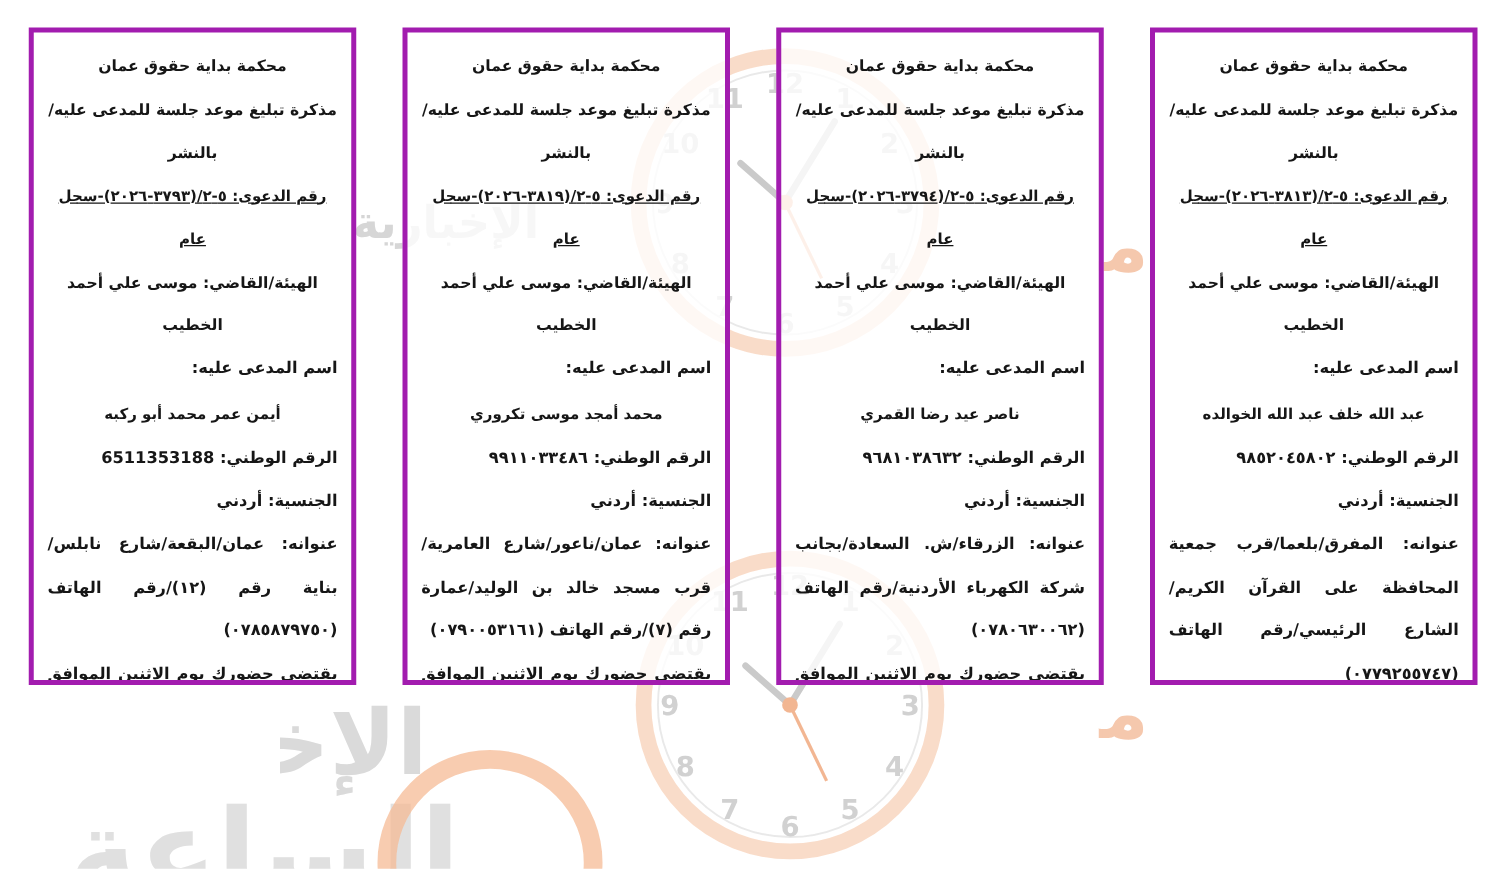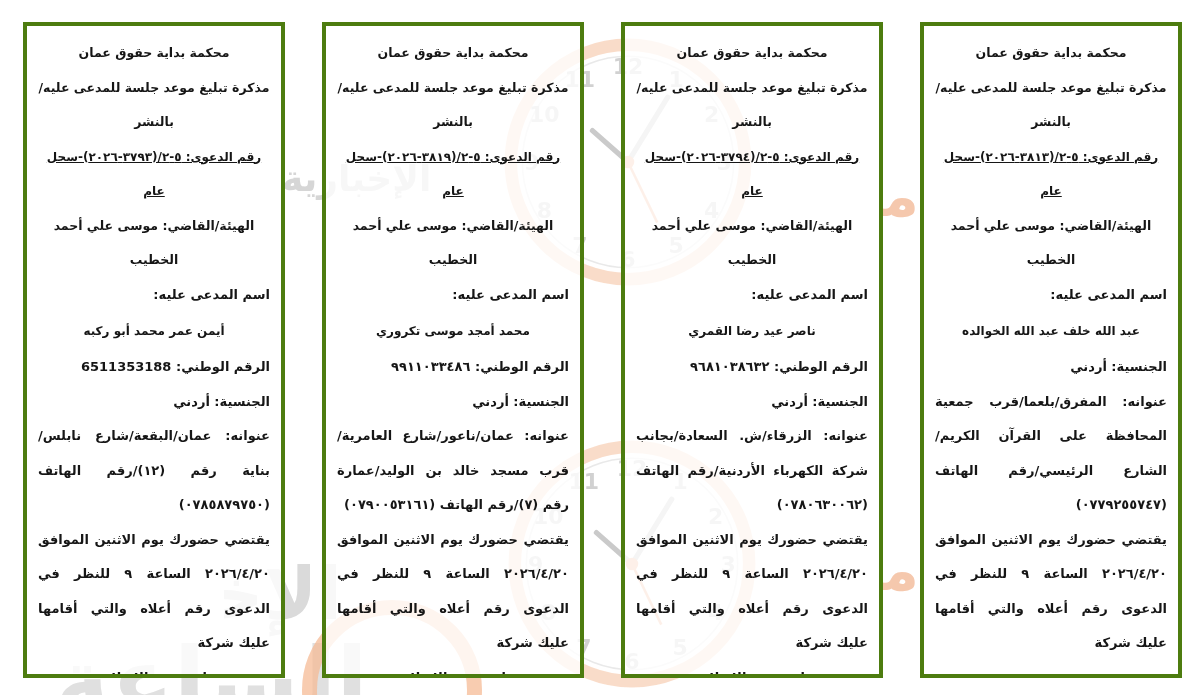--- a/index.html
+++ b/index.html
@@ -31,22 +31,22 @@
   #clock-1{left:492px;top:26px;}
   #clock-2{left:496px;top:428px;}
   
   .notices{
     position:absolute;inset:0;z-index:1;
     display:flex;direction:rtl;gap:37px;
     padding:22px 15px 0 17px;box-sizing:border-box;
     align-items:flex-start;
   }
   .notice{
-    width:262px;height:656px;box-sizing:border-box;
-    border:4px solid #4d7c0f;
+    width:262px;height:526px;box-sizing:border-box;
+    border:4px solid #a21caf;
     padding:10px 11px 8px;
     background:rgba(255,255,255,0.8);
     direction:rtl;unicode-bidi:embed;
     color:#161616;font-weight:bold;
     font-size:13px;line-height:34.5px;
     overflow:hidden;
   }
   .notice p{margin:0;}
   .c{text-align:center;}
   .r{text-align:right;}
@@ -118,20 +118,21 @@
 
 <main class="notices">
 
   <article class="notice">
     <p class="c hdr">محكمة بداية حقوق عمان</p>
     <p class="c hdr">مذكرة تبليغ موعد جلسة للمدعى عليه/بالنشر</p>
     <p class="c tight">رقم الدعوى: ٥-٢/(٣٨١٣-٢٠٢٦)-سجل عام</p>
     <p class="c hdr">الهيئة/القاضي: موسى علي أحمد الخطيب</p>
     <p class="r">اسم المدعى عليه:</p>
     <p class="c name">عبد الله خلف عبد الله الخوالده</p>
+    <p class="r">الرقم الوطني: ٩٨٥٢٠٤٥٨٠٢</p>
     <p class="r">الجنسية: أردني</p>
     <p class="j">عنوانه: المفرق/بلعما/قرب جمعية المحافظة على القرآن الكريم/الشارع الرئيسي/رقم الهاتف (٠٧٧٩٢٥٥٧٤٧)</p>
     <p class="j">يقتضي حضورك يوم الاثنين الموافق ٢٠٢٦/٤/٢٠ الساعة ٩ للنظر في الدعوى رقم أعلاه والتي أقامها عليك شركة</p>
 
   </article>
 
   <article class="notice">
     <p class="c hdr">محكمة بداية حقوق عمان</p>
     <p class="c hdr">مذكرة تبليغ موعد جلسة للمدعى عليه/بالنشر</p>
     <p class="c tight">رقم الدعوى: ٥-٢/(٣٧٩٤-٢٠٢٦)-سجل عام</p>

